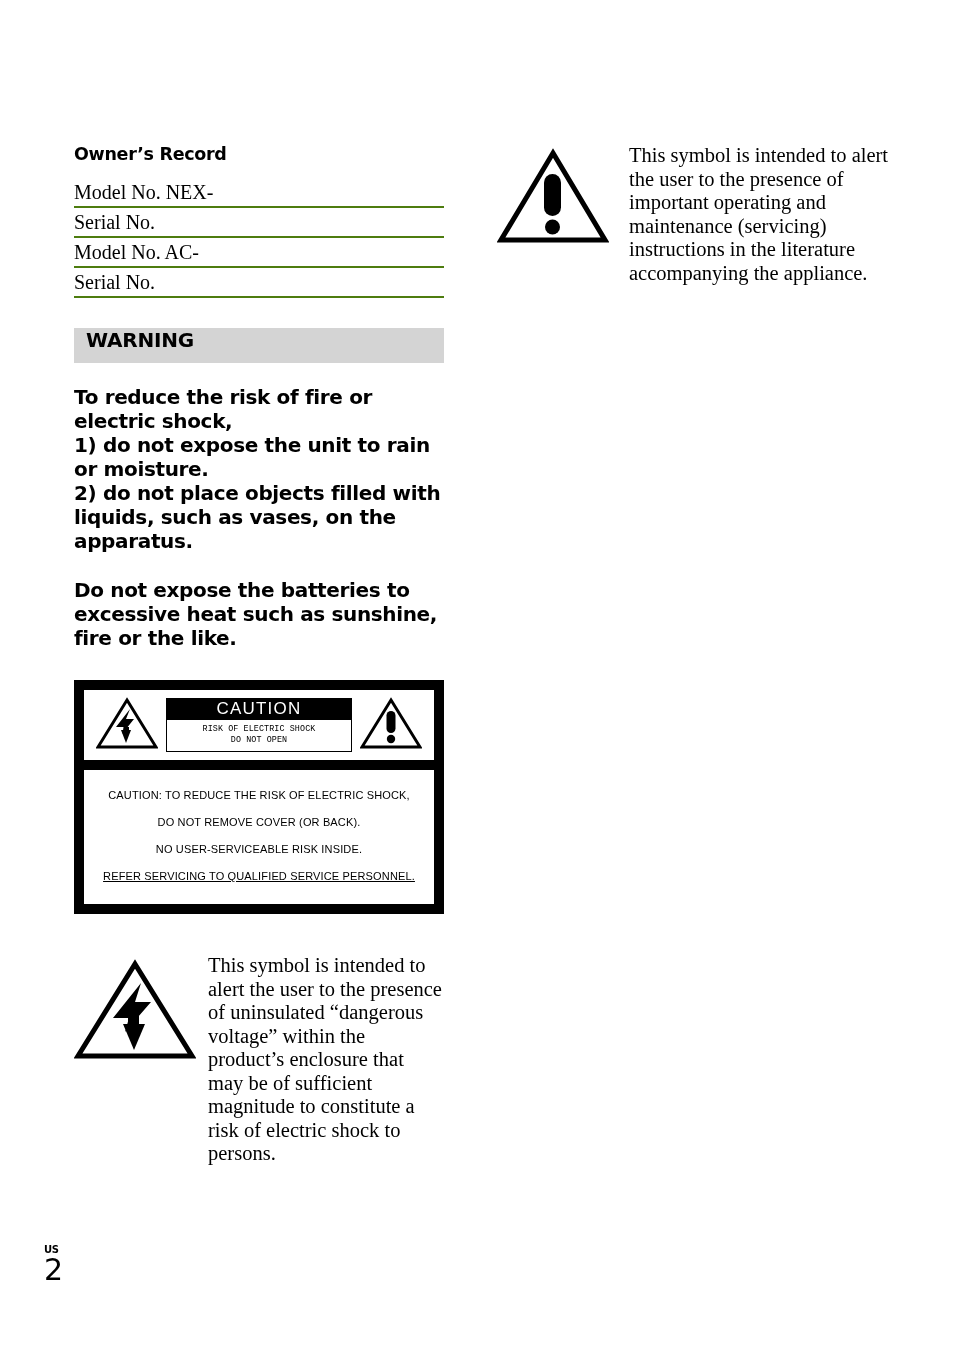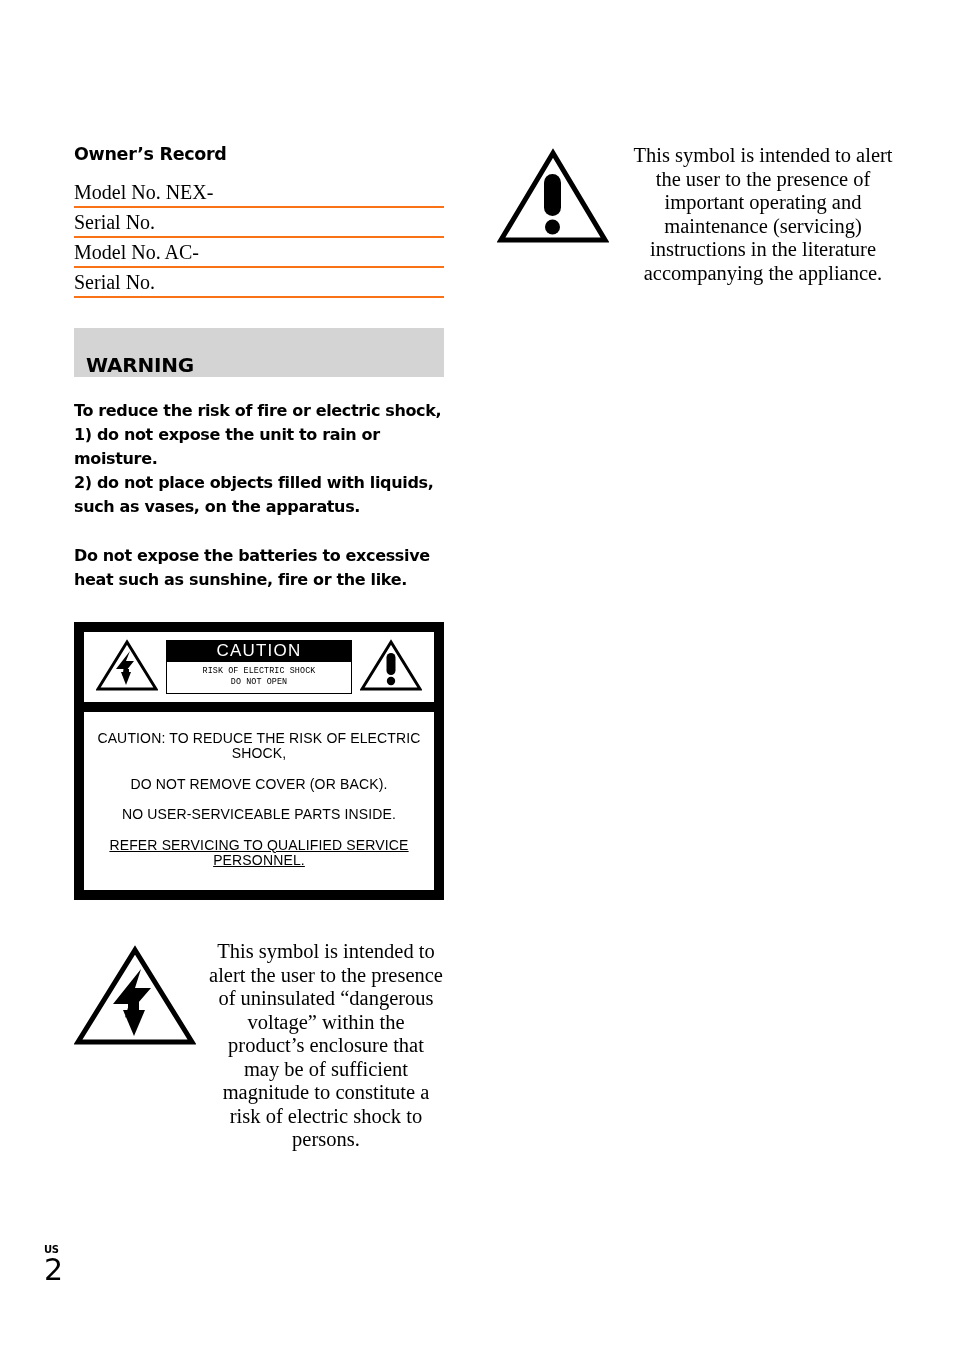--- a/index.html
+++ b/index.html
@@ -46,47 +46,47 @@
     margin: 0;
   }
 
   .record-lines {
     margin-top: 16px;
   }
   .record-line {
     font-family: "Liberation Serif", serif;
     font-size: 20px;
     line-height: 23px;
-    border-bottom: 2px solid #f97316;
+    border-bottom: 2px solid #4d7c0f;
     padding-bottom: 2px;
     margin-bottom: 3px;
     white-space: nowrap;
   }
 
   
   .warning-bar {
     margin-top: 30px;
     background: #d4d4d4;
-    height: 49px;
+    height: 35px;
     display: flex;
-    align-items: flex-end;
+    align-items: flex-start;
     padding-left: 12px;
     box-sizing: border-box;
   }
   .warning-bar-label {
     font-family: "DejaVu Sans", sans-serif;
     font-weight: bold;
     font-size: 20px;
     letter-spacing: -0.2px;
   }
 
   .warning-body {
     font-family: "DejaVu Sans", sans-serif;
     font-weight: bold;
-    font-size: 16px;
+    font-size: 20px;
     line-height: 24px;
     letter-spacing: -0.35px;
     margin-top: 22px;
     white-space: pre-line;
   }
   .warning-body.second {
     margin-top: 25px;
   }
 
   
@@ -133,32 +133,31 @@
     padding: 4px 2px 5px 2px;
     white-space: pre-line;
     letter-spacing: 0.1px;
   }
   .caution-bottom {
     padding: 19px 10px 22px 10px;
     text-align: center;
   }
   .caution-bottom p {
     font-family: "Liberation Sans", sans-serif;
-    font-size: 14px;
+    font-size: 11px;
     letter-spacing: 0.15px;
     margin: 0 0 15px 0;
     line-height: 1.1;
   }
   .caution-bottom p:last-child { margin-bottom: 0; text-decoration: underline; }
 
   
   .symbol-row {
     display: flex;
     align-items: flex-start;
-    text-align: center;
   }
   .symbol-row .sym-icon {
     flex: 0 0 auto;
   }
   .symbol-row .sym-text {
     font-family: "Liberation Serif", serif;
     font-size: 20.5px;
     line-height: 23.5px;
     white-space: pre-line;
   }
@@ -245,21 +244,21 @@
         </svg>
       </span>
 
     </div>
 
     <div class="caution-divider"></div>
 
     <div class="caution-bottom">
       <p>CAUTION: TO REDUCE THE RISK OF ELECTRIC SHOCK,</p>
       <p>DO NOT REMOVE COVER (OR BACK).</p>
-      <p>NO USER-SERVICEABLE PARTS INSIDE.</p>
+      <p>NO USER-SERVICEABLE RISK INSIDE.</p>
       <p>REFER SERVICING TO QUALIFIED SERVICE PERSONNEL.</p>
     </div>
 
   </div>
 
   <div class="symbol-row row-bottom-left">
     <span class="sym-icon">
       <svg width="122" height="104" viewBox="0 0 122 104" aria-hidden="true">
         <polygon points="61,6 118,98 4,98" fill="none" stroke="#000" stroke-width="5"></polygon>
         <polygon points="67,25 39,60 55,60 51,74 77,44 61,44" fill="#000"></polygon>

